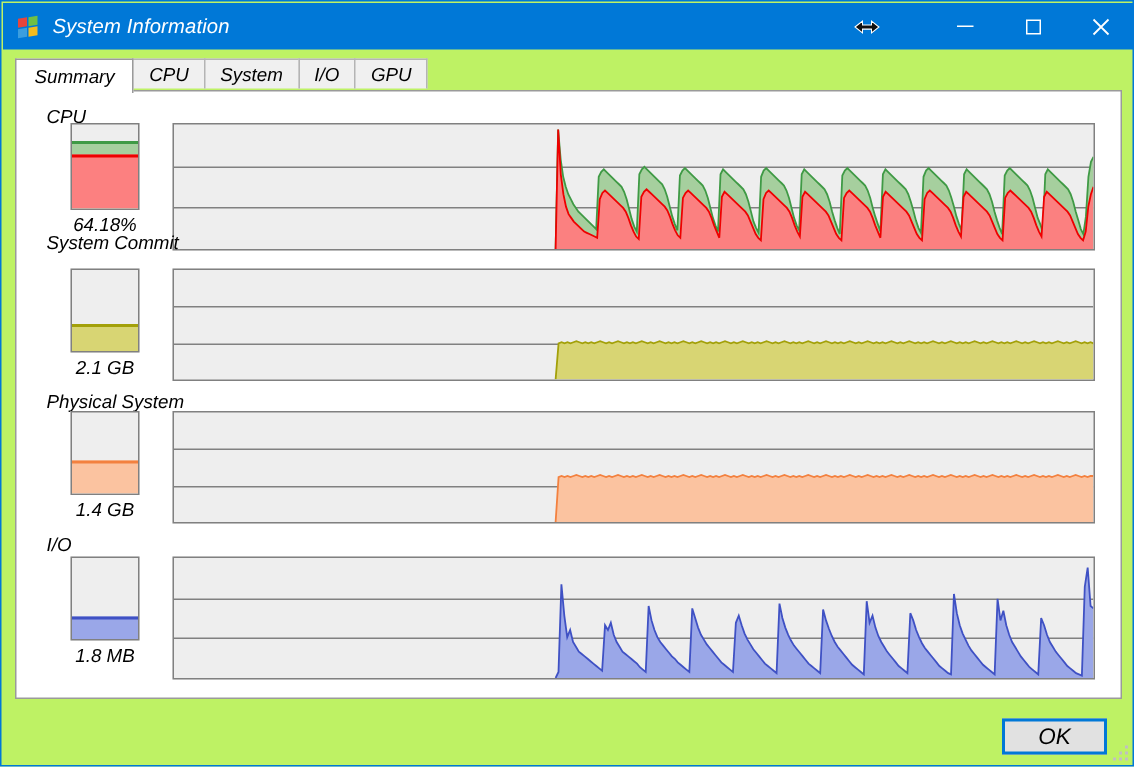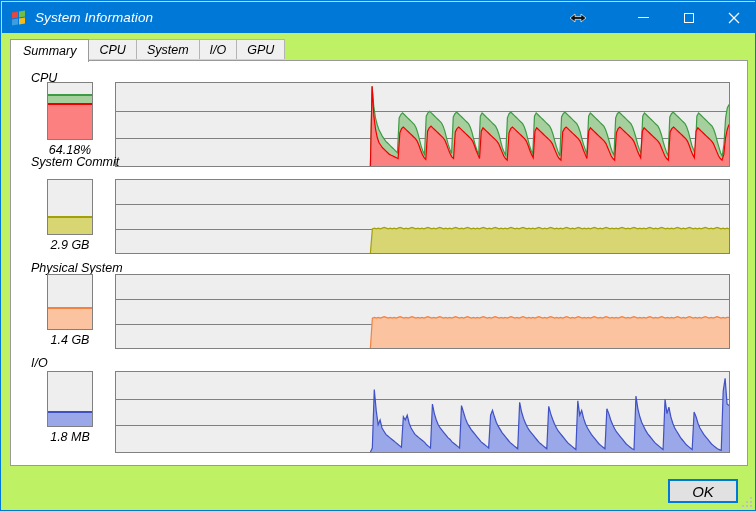--- a/index.html
+++ b/index.html
@@ -182,21 +182,21 @@
           </svg>
         </div>
     </div>
 
     <div class="section">
       <div class="sec-label" style="top:94px">System Commit</div>
       <div class="gauge" id="gauge-commit" style="top:118px;height:56px">
           <div class="fill" style="height: 17.82px; background: rgb(216, 213, 115);"></div>
           <div class="topline" style="bottom: 15.82px; background: rgb(163, 160, 9);"></div>
         </div>
-      <div class="gauge-value" style="top:177px">2.9 GB</div>
+      <div class="gauge-value" style="top:177px">2.1 GB</div>
       <div class="graph" id="graph-commit" style="left:104px;top:118px;width:615px;height:75px">
           <svg width="613" height="73" viewBox="0 0 613 73">
             <line x1="0" x2="613" y1="24.5" y2="24.5" stroke="#808080" stroke-width="1"></line>
             <line x1="0" x2="613" y1="49.5" y2="49.5" stroke="#808080" stroke-width="1"></line>
             <path d="M 254.40 73 L 254.40 73.00 L 256.38 48.91 L 258.36 48.18 L 260.34 48.91 L 262.32 48.18 L 264.30 48.91 L 266.28 48.18 L 268.26 47.45 L 270.24 48.18 L 272.23 48.91 L 274.21 48.18 L 276.19 48.91 L 278.17 48.18 L 280.15 48.91 L 282.13 48.18 L 284.11 47.45 L 286.09 48.18 L 288.08 48.91 L 290.06 48.18 L 292.04 48.91 L 294.02 48.18 L 296.00 47.45 L 297.98 48.18 L 299.96 48.91 L 301.94 48.18 L 303.93 48.91 L 305.91 48.18 L 307.89 48.91 L 309.87 48.18 L 311.85 47.45 L 313.83 48.18 L 315.81 48.91 L 317.79 48.18 L 319.78 48.91 L 321.76 48.18 L 323.74 47.45 L 325.72 48.18 L 327.70 48.91 L 329.68 48.18 L 331.66 48.91 L 333.64 48.18 L 335.63 48.91 L 337.61 48.18 L 339.59 47.45 L 341.57 48.18 L 343.55 48.91 L 345.53 48.18 L 347.51 48.91 L 349.49 48.18 L 351.48 47.45 L 353.46 48.18 L 355.44 48.91 L 357.42 48.18 L 359.40 48.91 L 361.38 48.18 L 363.36 48.91 L 365.34 48.18 L 367.33 47.45 L 369.31 48.18 L 371.29 48.91 L 373.27 48.18 L 375.25 48.91 L 377.23 48.18 L 379.21 47.45 L 381.19 48.18 L 383.18 48.91 L 385.16 48.18 L 387.14 48.91 L 389.12 48.18 L 391.10 48.91 L 393.08 48.18 L 395.06 47.45 L 397.04 48.18 L 399.03 48.91 L 401.01 48.18 L 402.99 48.91 L 404.97 48.18 L 406.95 47.45 L 408.93 48.18 L 410.91 48.91 L 412.89 48.18 L 414.88 48.91 L 416.86 48.18 L 418.84 48.91 L 420.82 48.18 L 422.80 47.45 L 424.78 48.18 L 426.76 48.91 L 428.74 48.18 L 430.73 48.91 L 432.71 48.18 L 434.69 47.45 L 436.67 48.18 L 438.65 48.91 L 440.63 48.18 L 442.61 48.91 L 444.59 48.18 L 446.58 48.91 L 448.56 48.18 L 450.54 47.45 L 452.52 48.18 L 454.50 48.91 L 456.48 48.18 L 458.46 48.91 L 460.44 48.18 L 462.43 47.45 L 464.41 48.18 L 466.39 48.91 L 468.37 48.18 L 470.35 48.91 L 472.33 48.18 L 474.31 48.91 L 476.29 48.18 L 478.28 47.45 L 480.26 48.18 L 482.24 48.91 L 484.22 48.18 L 486.20 48.91 L 488.18 48.18 L 490.16 47.45 L 492.14 48.18 L 494.13 48.91 L 496.11 48.18 L 498.09 48.91 L 500.07 48.18 L 502.05 48.91 L 504.03 48.18 L 506.01 47.45 L 507.99 48.18 L 509.98 48.91 L 511.96 48.18 L 513.94 48.91 L 515.92 48.18 L 517.90 47.45 L 519.88 48.18 L 521.86 48.91 L 523.84 48.18 L 525.83 48.91 L 527.81 48.18 L 529.79 48.91 L 531.77 48.18 L 533.75 47.45 L 535.73 48.18 L 537.71 48.91 L 539.69 48.18 L 541.68 48.91 L 543.66 48.18 L 545.64 47.45 L 547.62 48.18 L 549.60 48.91 L 551.58 48.18 L 553.56 48.91 L 555.54 48.18 L 557.53 48.91 L 559.51 48.18 L 561.49 47.45 L 563.47 48.18 L 565.45 48.91 L 567.43 48.18 L 569.41 48.91 L 571.39 48.18 L 573.38 47.45 L 575.36 48.18 L 577.34 48.91 L 579.32 48.18 L 581.30 48.91 L 583.28 48.18 L 585.26 48.91 L 587.24 48.18 L 589.23 47.45 L 591.21 48.18 L 593.19 48.91 L 595.17 48.18 L 597.15 48.91 L 599.13 48.18 L 601.11 47.45 L 603.09 48.18 L 605.08 48.91 L 607.06 48.18 L 609.04 48.91 L 611.02 48.18 L 613.00 48.91 L 613 73 Z" fill="#d8d573" stroke="none"></path>
             <path d="M 254.40 73.00 L 256.38 48.91 L 258.36 48.18 L 260.34 48.91 L 262.32 48.18 L 264.30 48.91 L 266.28 48.18 L 268.26 47.45 L 270.24 48.18 L 272.23 48.91 L 274.21 48.18 L 276.19 48.91 L 278.17 48.18 L 280.15 48.91 L 282.13 48.18 L 284.11 47.45 L 286.09 48.18 L 288.08 48.91 L 290.06 48.18 L 292.04 48.91 L 294.02 48.18 L 296.00 47.45 L 297.98 48.18 L 299.96 48.91 L 301.94 48.18 L 303.93 48.91 L 305.91 48.18 L 307.89 48.91 L 309.87 48.18 L 311.85 47.45 L 313.83 48.18 L 315.81 48.91 L 317.79 48.18 L 319.78 48.91 L 321.76 48.18 L 323.74 47.45 L 325.72 48.18 L 327.70 48.91 L 329.68 48.18 L 331.66 48.91 L 333.64 48.18 L 335.63 48.91 L 337.61 48.18 L 339.59 47.45 L 341.57 48.18 L 343.55 48.91 L 345.53 48.18 L 347.51 48.91 L 349.49 48.18 L 351.48 47.45 L 353.46 48.18 L 355.44 48.91 L 357.42 48.18 L 359.40 48.91 L 361.38 48.18 L 363.36 48.91 L 365.34 48.18 L 367.33 47.45 L 369.31 48.18 L 371.29 48.91 L 373.27 48.18 L 375.25 48.91 L 377.23 48.18 L 379.21 47.45 L 381.19 48.18 L 383.18 48.91 L 385.16 48.18 L 387.14 48.91 L 389.12 48.18 L 391.10 48.91 L 393.08 48.18 L 395.06 47.45 L 397.04 48.18 L 399.03 48.91 L 401.01 48.18 L 402.99 48.91 L 404.97 48.18 L 406.95 47.45 L 408.93 48.18 L 410.91 48.91 L 412.89 48.18 L 414.88 48.91 L 416.86 48.18 L 418.84 48.91 L 420.82 48.18 L 422.80 47.45 L 424.78 48.18 L 426.76 48.91 L 428.74 48.18 L 430.73 48.91 L 432.71 48.18 L 434.69 47.45 L 436.67 48.18 L 438.65 48.91 L 440.63 48.18 L 442.61 48.91 L 444.59 48.18 L 446.58 48.91 L 448.56 48.18 L 450.54 47.45 L 452.52 48.18 L 454.50 48.91 L 456.48 48.18 L 458.46 48.91 L 460.44 48.18 L 462.43 47.45 L 464.41 48.18 L 466.39 48.91 L 468.37 48.18 L 470.35 48.91 L 472.33 48.18 L 474.31 48.91 L 476.29 48.18 L 478.28 47.45 L 480.26 48.18 L 482.24 48.91 L 484.22 48.18 L 486.20 48.91 L 488.18 48.18 L 490.16 47.45 L 492.14 48.18 L 494.13 48.91 L 496.11 48.18 L 498.09 48.91 L 500.07 48.18 L 502.05 48.91 L 504.03 48.18 L 506.01 47.45 L 507.99 48.18 L 509.98 48.91 L 511.96 48.18 L 513.94 48.91 L 515.92 48.18 L 517.90 47.45 L 519.88 48.18 L 521.86 48.91 L 523.84 48.18 L 525.83 48.91 L 527.81 48.18 L 529.79 48.91 L 531.77 48.18 L 533.75 47.45 L 535.73 48.18 L 537.71 48.91 L 539.69 48.18 L 541.68 48.91 L 543.66 48.18 L 545.64 47.45 L 547.62 48.18 L 549.60 48.91 L 551.58 48.18 L 553.56 48.91 L 555.54 48.18 L 557.53 48.91 L 559.51 48.18 L 561.49 47.45 L 563.47 48.18 L 565.45 48.91 L 567.43 48.18 L 569.41 48.91 L 571.39 48.18 L 573.38 47.45 L 575.36 48.18 L 577.34 48.91 L 579.32 48.18 L 581.30 48.91 L 583.28 48.18 L 585.26 48.91 L 587.24 48.18 L 589.23 47.45 L 591.21 48.18 L 593.19 48.91 L 595.17 48.18 L 597.15 48.91 L 599.13 48.18 L 601.11 47.45 L 603.09 48.18 L 605.08 48.91 L 607.06 48.18 L 609.04 48.91 L 611.02 48.18 L 613.00 48.91" fill="none" stroke="#a3a009" stroke-width="1.2"></path>
           </svg>
         </div>
     </div>
 

